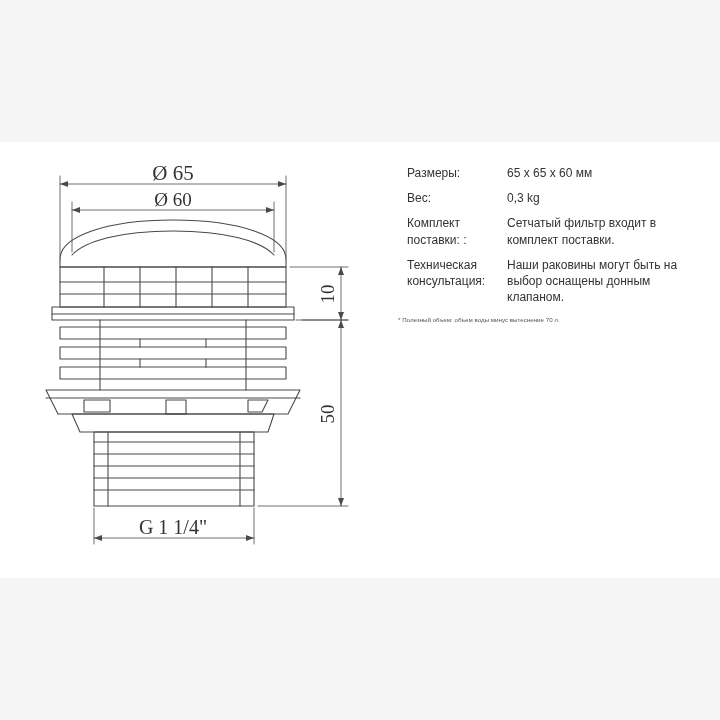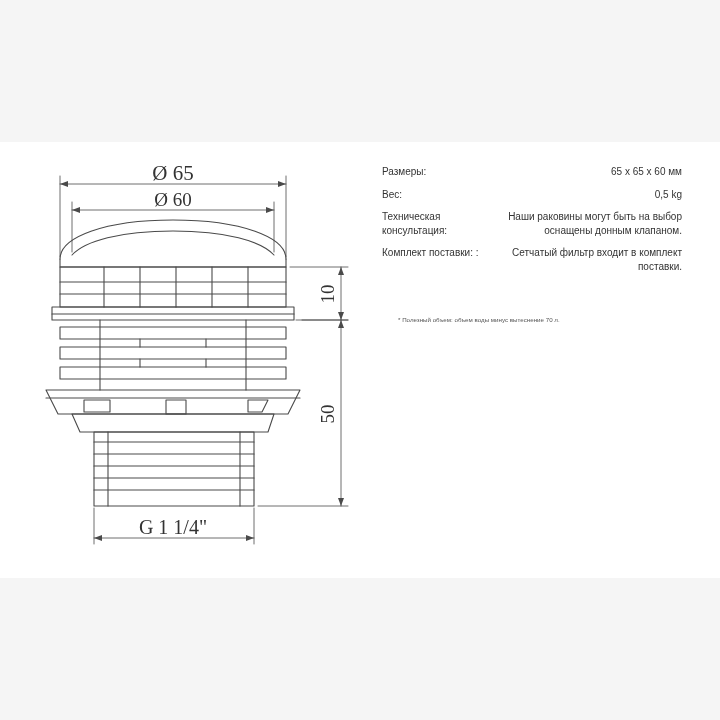--- a/index.html
+++ b/index.html
@@ -37,40 +37,39 @@
     height: 436px;
   }
   svg.drawing {
     position: absolute;
     left: 0;
     top: 0;
   }
 
   .spec {
     position: absolute;
-    left: 382px;
+    left: 407px;
     top: 165px;
     width: 300px;
-    font-size: 10px;
+    font-size: 12px;
     color: #333333;
     line-height: 1.35;
   }
   .spec-row {
     display: flex;
     margin-bottom: 9px;
   }
   .spec-label {
     width: 100px;
     flex: 0 0 100px;
     color: #333333;
   }
   .spec-value {
     flex: 1 1 auto;
     color: #333333;
-    text-align: right;
   }
   .footnote {
     position: absolute;
     left: 398px;
     top: 316px;
     width: 300px;
     font-size: 6.2px;
     color: #555555;
   }
 </style>
@@ -189,27 +188,27 @@
     </svg>
   </div>
 
   <div class="spec">
     <div class="spec-row">
       <div class="spec-label">Размеры:</div>
       <div class="spec-value">65 x 65 x 60 мм</div>
     </div>
     <div class="spec-row">
       <div class="spec-label">Вес:</div>
-      <div class="spec-value">0,5 kg</div>
+      <div class="spec-value">0,3 kg</div>
+    </div>
+    <div class="spec-row">
+      <div class="spec-label">Комплект поставки: :</div>
+      <div class="spec-value">Сетчатый фильтр входит в комплект поставки.</div>
     </div>
     <div class="spec-row">
       <div class="spec-label">Техническая консультация:</div>
       <div class="spec-value">Наши раковины могут быть на выбор оснащены донным клапаном.</div>
     </div>
-    <div class="spec-row">
-      <div class="spec-label">Комплект поставки: :</div>
-      <div class="spec-value">Сетчатый фильтр входит в комплект поставки.</div>
-    </div>
   </div>
 
   <div class="footnote">* Полезный объем: объем воды минус вытеснение 70 л.</div>
 
 </div>
 
 </body></html>

